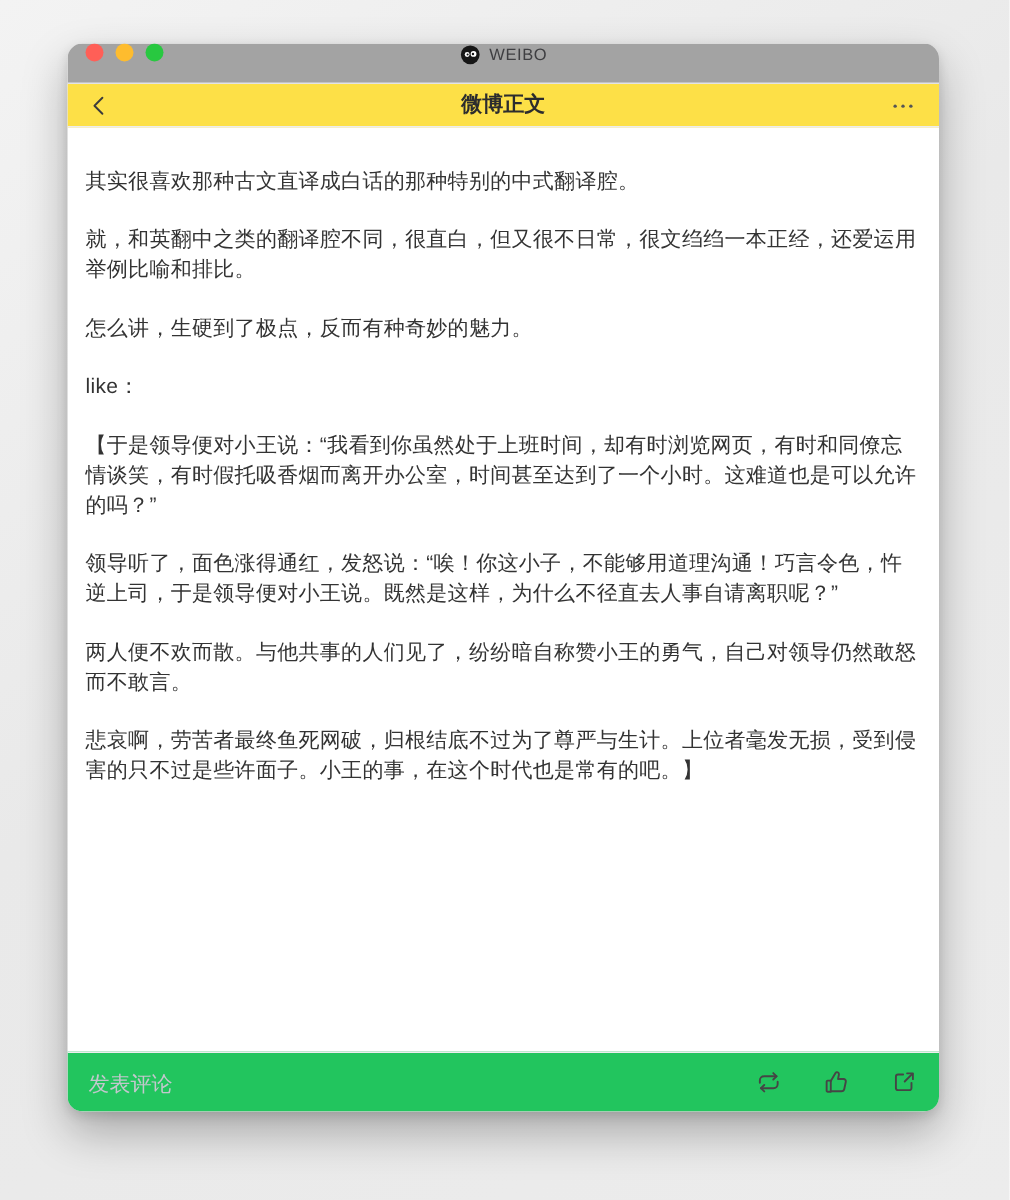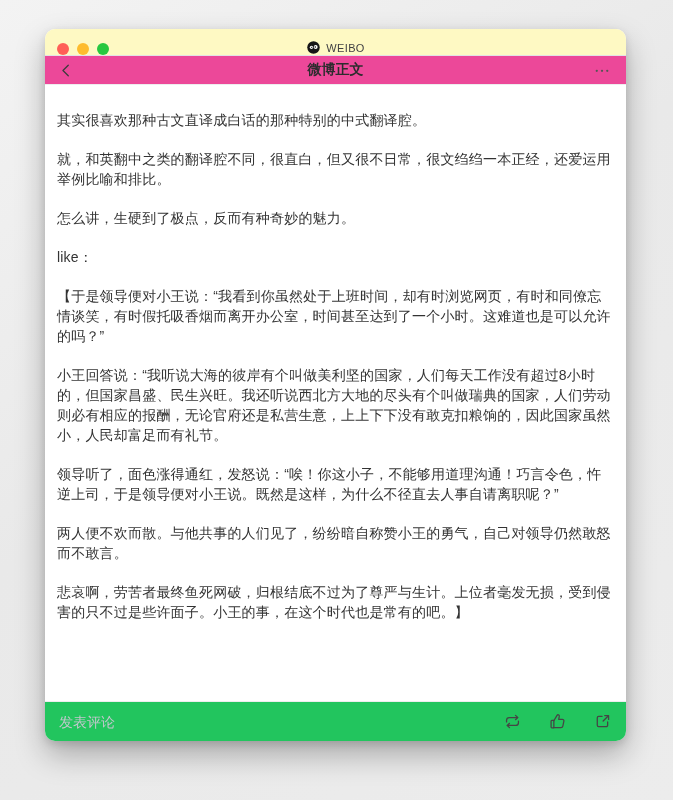--- a/index.html
+++ b/index.html
@@ -10,36 +10,36 @@
     -webkit-font-smoothing:antialiased;
   }
   .window{
     position:absolute;left:45px;top:29px;width:581px;height:712px;
     background:#ffffff;border-radius:10px;overflow:hidden;
     display:flex;flex-direction:column;
     box-shadow:0 14px 30px rgba(0,0,0,0.28),0 3px 8px rgba(0,0,0,0.12);
   }
   
   .titlebar{
-    height:26px;flex:0 0 26px;background:#fef9c3;border-bottom:1px solid #e3e3e5;
-    position:relative;display:flex;align-items:flex-end;
+    height:26px;flex:0 0 26px;background:#a3a3a3;border-bottom:1px solid #e3e3e5;
+    position:relative;display:flex;align-items:flex-start;
   }
   .lights{display:flex;gap:8px;margin-left:12px;}
   .light{width:12px;height:12px;border-radius:50%;border:none;padding:0;cursor:default;}
   .light.red{background:#ff5f57;}
   .light.yellow{background:#febc2e;}
   .light.green{background:#28c840;}
   .app-title{
     position:absolute;left:0;right:0;display:flex;justify-content:center;
     align-items:center;gap:5px;pointer-events:none;
   }
   .app-title span{font-size:11px;color:#3f3f42;letter-spacing:0.4px;font-weight:500;}
   
   .navbar{
-    height:28px;flex:0 0 28px;background:#ec4899;border-bottom:1px solid #ededee;
+    height:28px;flex:0 0 28px;background:#fde047;border-bottom:1px solid #ededee;
     position:relative;display:flex;align-items:center;justify-content:center;
   }
   .back-btn{
     position:absolute;left:8px;top:0;height:28px;width:26px;background:none;border:none;
     display:flex;align-items:center;justify-content:center;cursor:pointer;padding:0;
   }
   .nav-title{font-size:14px;font-weight:700;color:#2c2c2e;}
   .more-btn{
     position:absolute;right:10px;top:0;height:28px;width:28px;background:none;border:none;
     display:flex;align-items:center;justify-content:center;cursor:pointer;padding:0;
@@ -102,21 +102,20 @@
       </svg>
     </button>
   </div>
 
   <div class="content">
       <p>其实很喜欢那种古文直译成白话的那种特别的中式翻译腔。</p>
       <p>就，和英翻中之类的翻译腔不同，很直白，但又很不日常，很文绉绉一本正经，还爱运用举例比喻和排比。</p>
       <p>怎么讲，生硬到了极点，反而有种奇妙的魅力。</p>
       <p>like：</p>
       <p>【于是领导便对小王说：“我看到你虽然处于上班时间，却有时浏览网页，有时和同僚忘情谈笑，有时假托吸香烟而离开办公室，时间甚至达到了一个小时。这难道也是可以允许的吗？”</p>
-      <p>小王回答说：“我听说大海的彼岸有个叫做美利坚的国家，人们每天工作没有超过8小时的，但国家昌盛、民生兴旺。我还听说西北方大地的尽头有个叫做瑞典的国家，人们劳动则必有相应的报酬，无论官府还是私营生意，上上下下没有敢克扣粮饷的，因此国家虽然小，人民却富足而有礼节。</p>
       <p>领导听了，面色涨得通红，发怒说：“唉！你这小子，不能够用道理沟通！巧言令色，忤逆上司，于是领导便对小王说。既然是这样，为什么不径直去人事自请离职呢？”</p>
       <p>两人便不欢而散。与他共事的人们见了，纷纷暗自称赞小王的勇气，自己对领导仍然敢怒而不敢言。</p>
       <p>悲哀啊，劳苦者最终鱼死网破，归根结底不过为了尊严与生计。上位者毫发无损，受到侵害的只不过是些许面子。小王的事，在这个时代也是常有的吧。】</p>
     </div>
 
   <div class="commentbar">
     <input class="comment-input" type="text" placeholder="发表评论" style="">
     <div class="action-group">
       <button class="action-btn">
         <svg width="19" height="19" viewBox="0 0 24 24" fill="none" stroke="#454545" stroke-width="1.6" stroke-linecap="round" stroke-linejoin="round">

